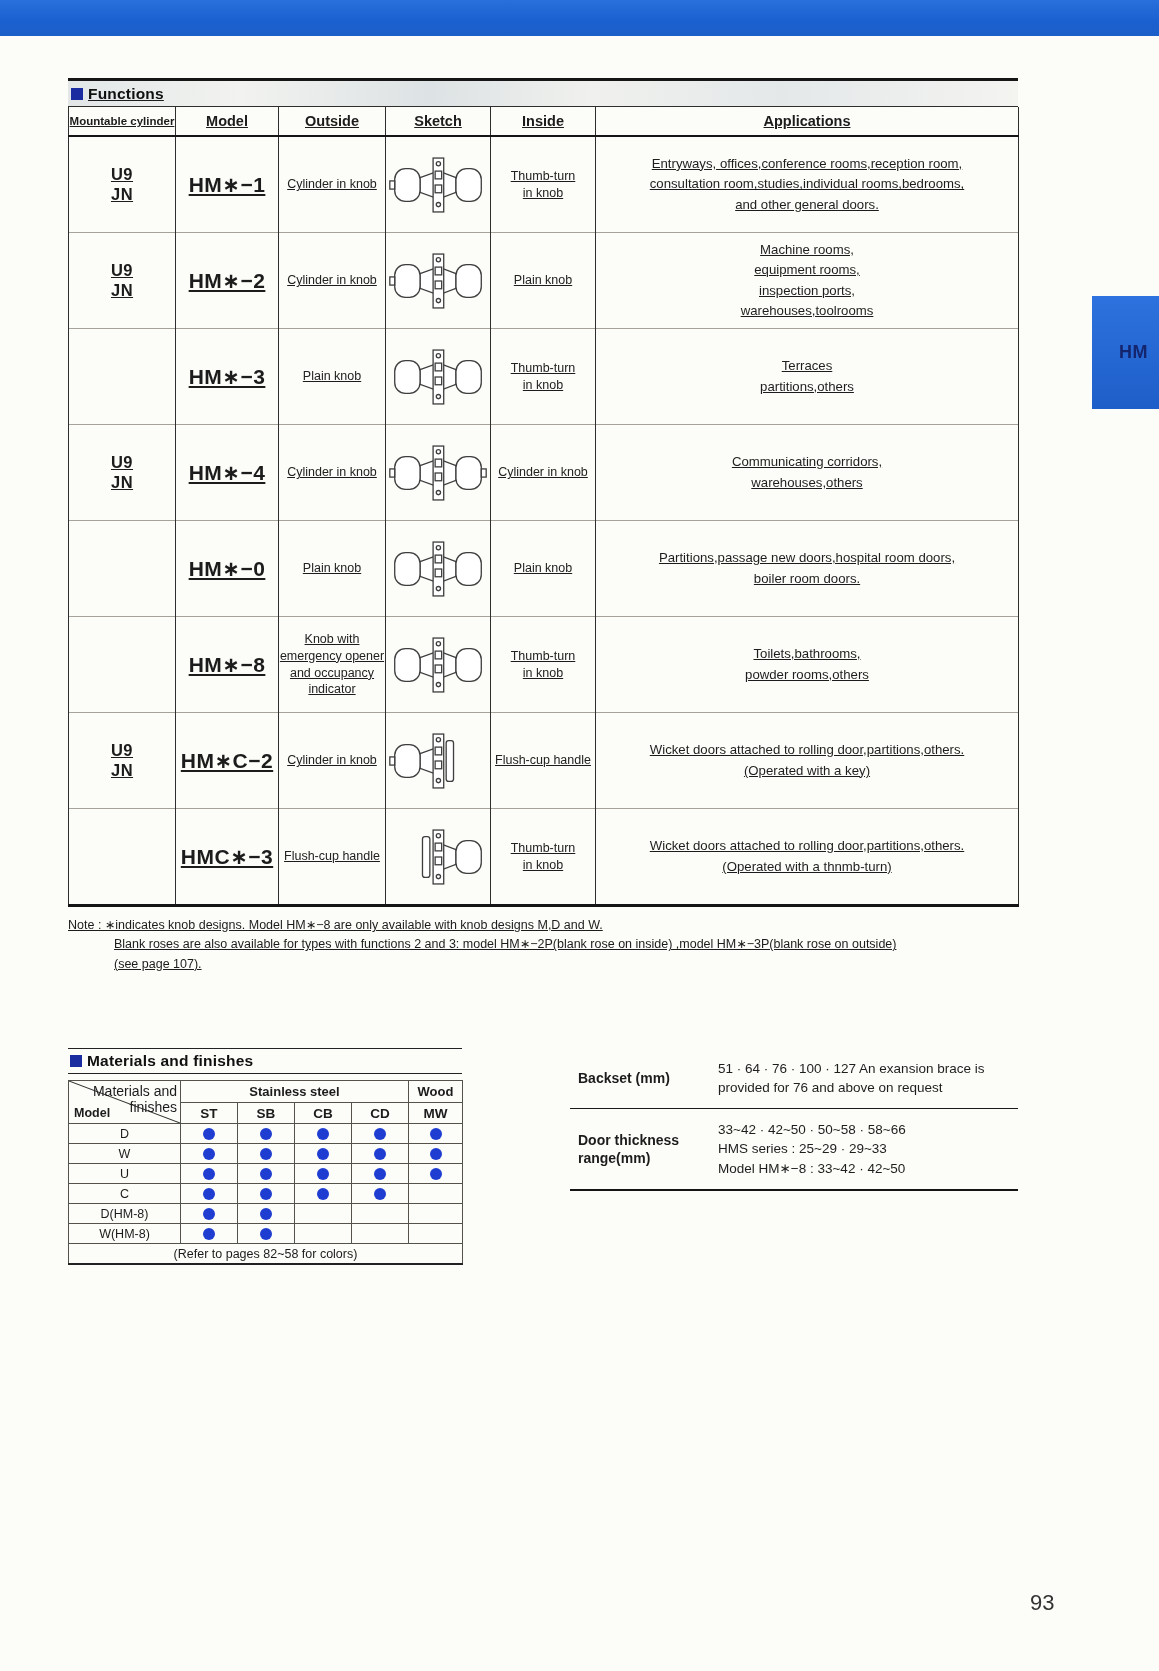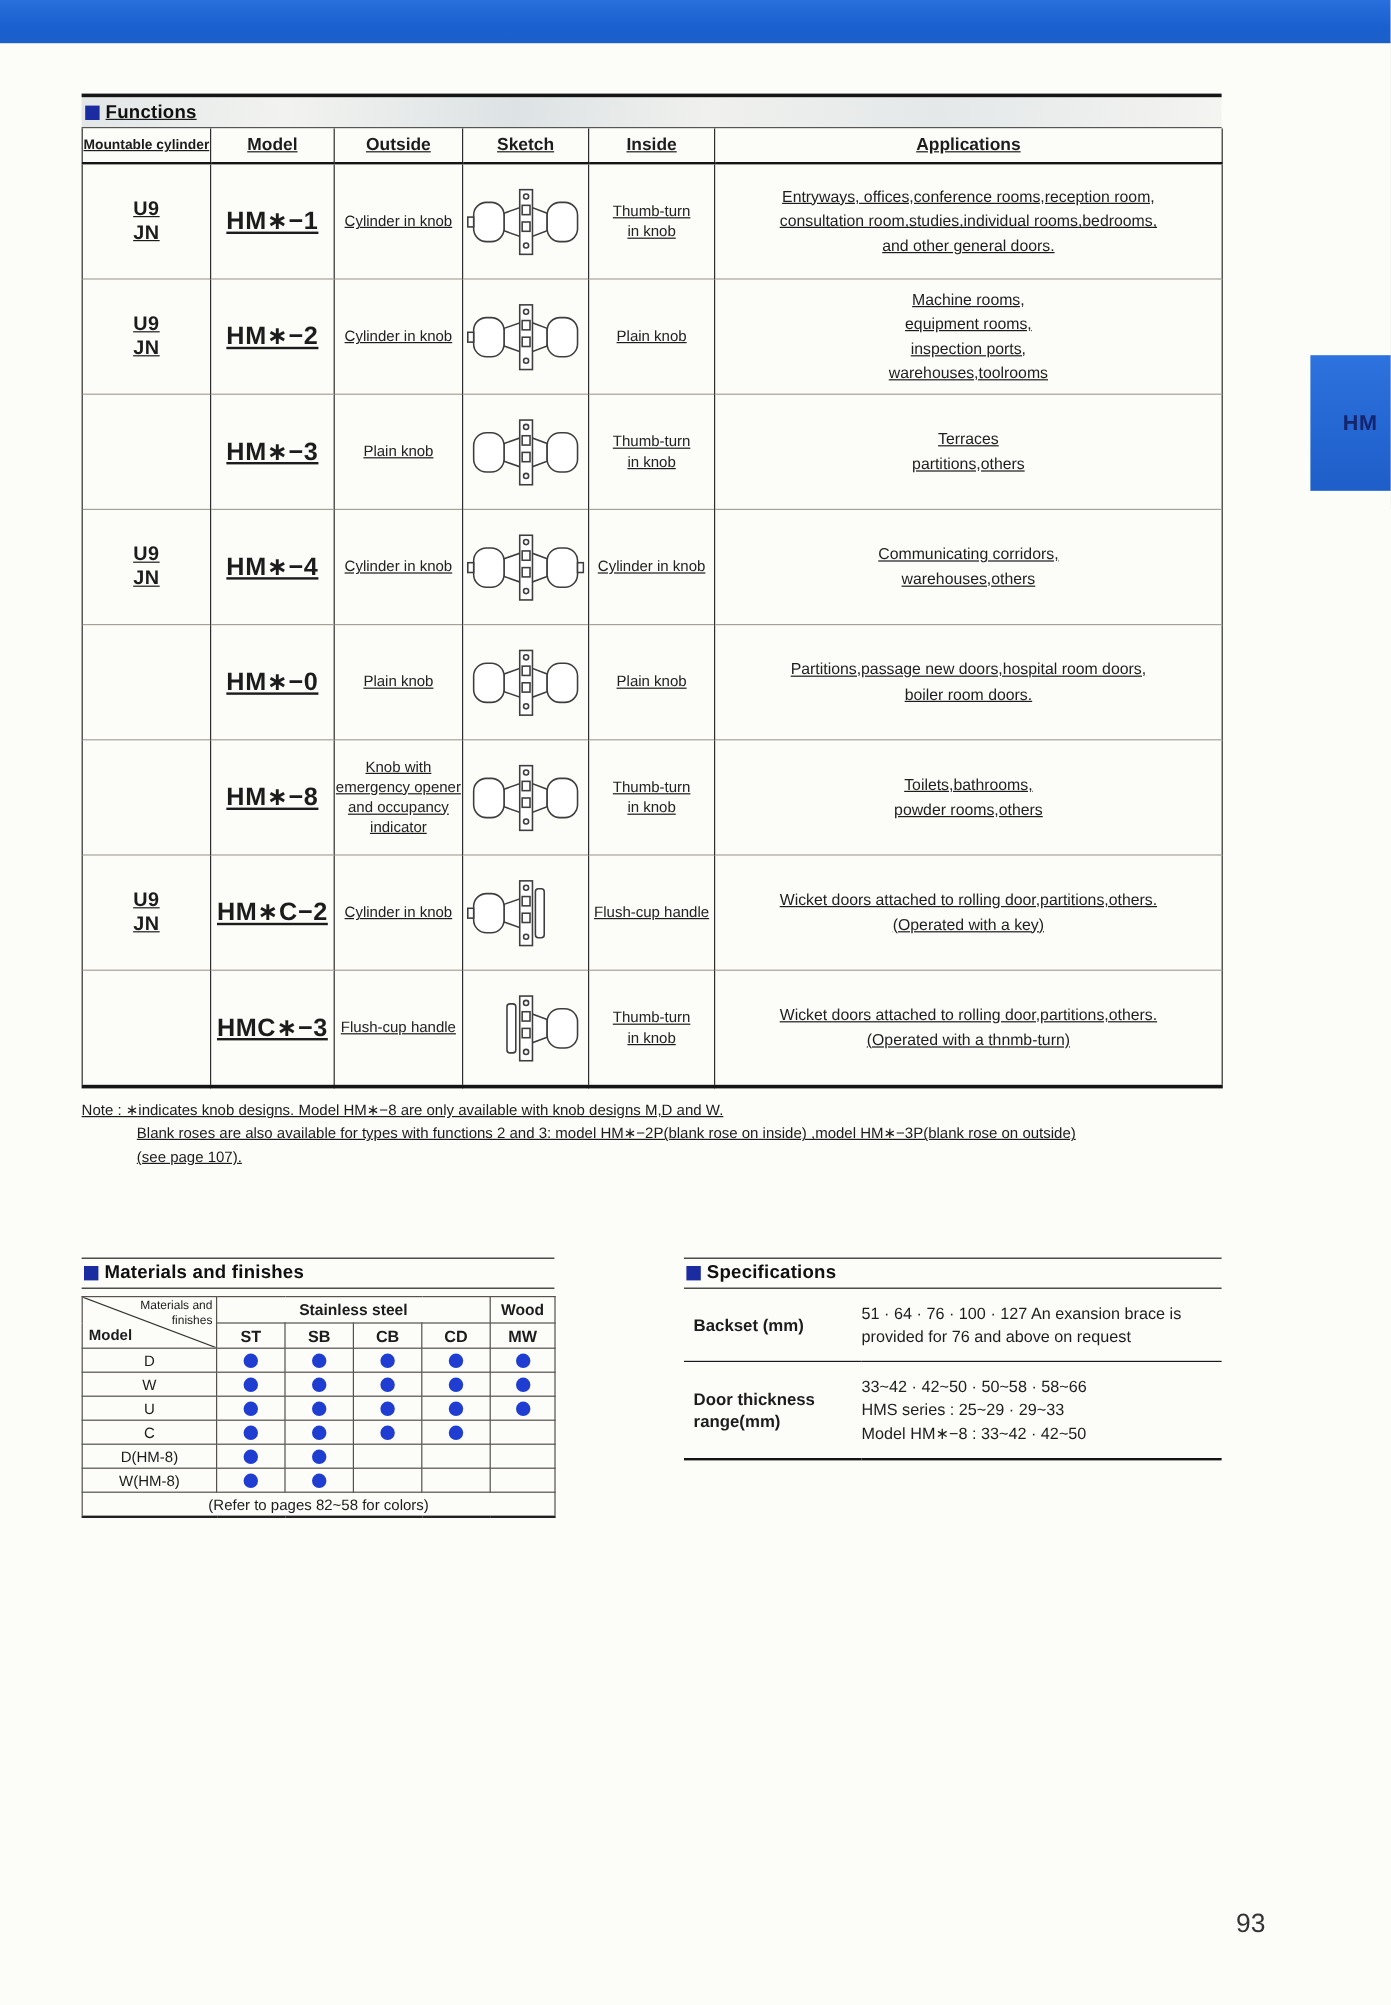--- a/index.html
+++ b/index.html
@@ -51,21 +51,21 @@
   .note-cont{padding-left:46px;}
   
   .materials-section{position:absolute;left:68px;top:1048px;width:394px;}
   .materials-table{border-collapse:collapse;table-layout:fixed;width:394px;margin-top:6px;border-bottom:2.5px solid #222;}
   .materials-table th,.materials-table td{border:1px solid #55524c;text-align:center;vertical-align:middle;padding:0;}
   .materials-table .group-th{height:21px;font-size:13px;font-weight:700;}
   .materials-table .code-th{height:20px;font-size:13.5px;font-weight:700;}
   .materials-table td{height:19px;font-size:12.5px;}
   .corner-cell{position:relative;padding:0;}
   .diag{position:absolute;left:0;top:0;width:100%;height:100%;}
-  .corner-top{position:absolute;top:2px;right:3px;font-size:10px;font-weight:400;line-height:1.15;text-align:right;}
+  .corner-top{position:absolute;top:2px;right:3px;font-size:14px;font-weight:400;line-height:1.15;text-align:right;}
   .corner-bottom{position:absolute;left:5px;bottom:3px;font-weight:700;font-size:12.5px;}
   .dot{display:inline-block;width:12px;height:12px;border-radius:50%;background:#1f3ed1;vertical-align:middle;}
   .m-foot{font-size:11.5px;height:20px;padding-left:112px;text-align:center;}
   
   .specs-section{position:absolute;left:570px;top:1048px;width:448px;}
   .specs-table{border-collapse:collapse;table-layout:fixed;width:448px;border-bottom:2.5px solid #151515;}
   .specs-table td{vertical-align:middle;padding:11px 0;}
   .specs-table tr + tr td{border-top:1.8px solid #1a1a1a;}
   .spec-label{font-weight:700;font-size:14px;line-height:1.3;padding-left:8px !important;}
   .spec-value{font-size:13.5px;line-height:1.42;color:#1e1e1e;}
@@ -445,24 +445,20 @@
             <td></td>
           </tr>
           <tr>
             <td class="m-foot" colspan="6">(Refer to pages 82~58 for colors)</td>
           </tr>
         </tbody>
     </table>
   </section>
 
   <section class="specs-section">
-    <div class="sub-title-band">
-      <span class="marker-sq"></span>
-      <span class="sec-title-text">Specifications</span>
-    </div>
     <table class="specs-table">
       <colgroup>
           <col style="width:148px">
           <col style="width:300px">
         </colgroup>
       <tbody id="specs-tbody">
           <tr>
             <td class="spec-label">
               <div>Backset (mm)</div>
             </td>

